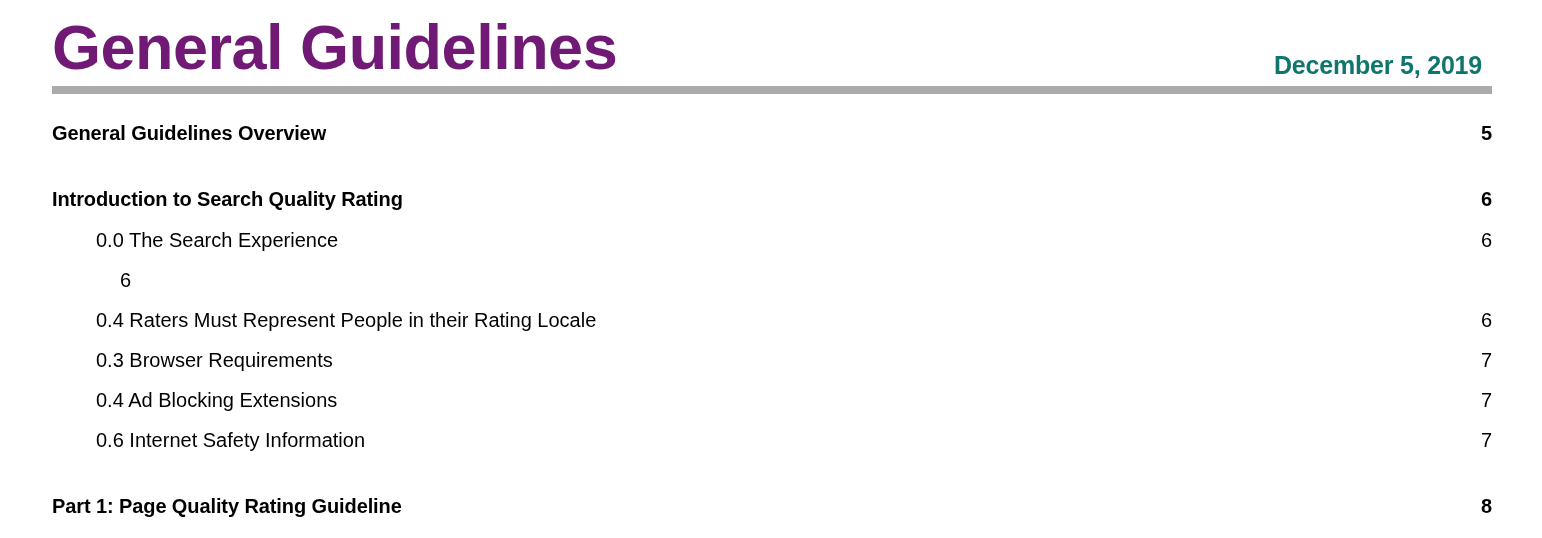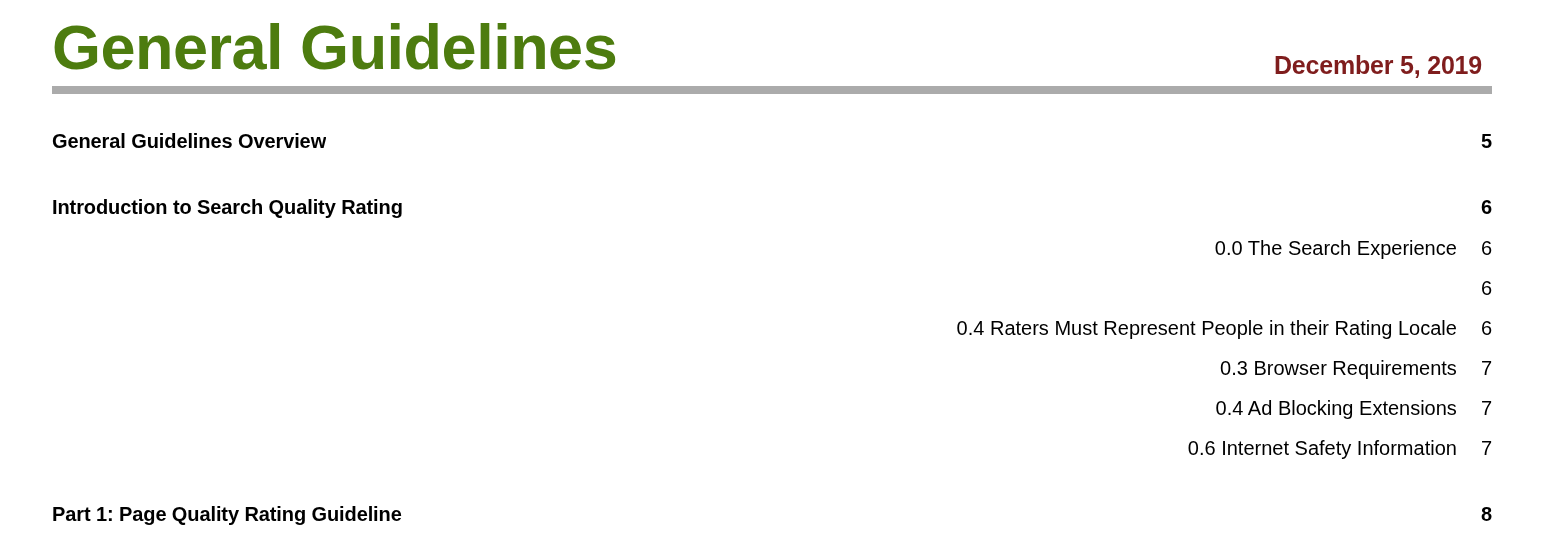--- a/index.html
+++ b/index.html
@@ -44,38 +44,38 @@
     color: #2C5DF2;
     white-space: nowrap;
   }
   .doc-date {
     position: absolute;
     right: 10px;
     top: 41px;
     font-size: 25px;
     line-height: 32px;
     font-weight: bold;
-    color: #7f1d1d;
+    color: #0f766e;
     white-space: nowrap;
     letter-spacing: -0.2px;
   }
   .header-rule {
     position: absolute;
     left: 52px;
     top: 86px;
     width: 1440px;
     height: 8px;
     background: #ABABAB;
   }
 
   
   .toc {
     position: absolute;
     left: 52px;
-    top: 126px;
+    top: 118px;
     width: 1440px;
   }
   .toc-row {
     position: relative;
     display: flex;
     align-items: baseline;
     justify-content: space-between;
     width: 100%;
     white-space: nowrap;
   }
@@ -103,37 +103,36 @@
   }
 
   
   .toc-row.level-2 {
     margin-top: 10px;
     font-size: 20px;
     line-height: 30px;
     font-weight: normal;
     padding-left: 44px;
     box-sizing: border-box;
-    justify-content: flex-end;
   }
   .toc-row.level-2 .toc-page {
     font-weight: normal;
   }
   
   .toc-row.level-1 + .toc-row.level-2 {
     margin-top: 11px;
   }
 </style>
 </head>
 <body>
 
 <div class="page">
 
   <div class="header">
-    <div class="doc-title" style="color: #4d7c0f;">General Guidelines</div>
+    <div class="doc-title" style="color: #701a75;">General Guidelines</div>
     <div class="doc-date">December 5, 2019</div>
   </div>
 
   <div class="header-rule" style="background: rgb(171, 171, 171);"></div>
 
   <div class="toc">
       <div class="toc-row level-1">
         <span class="toc-title">General Guidelines Overview</span>
         <span class="toc-page">5</span>
       </div>

